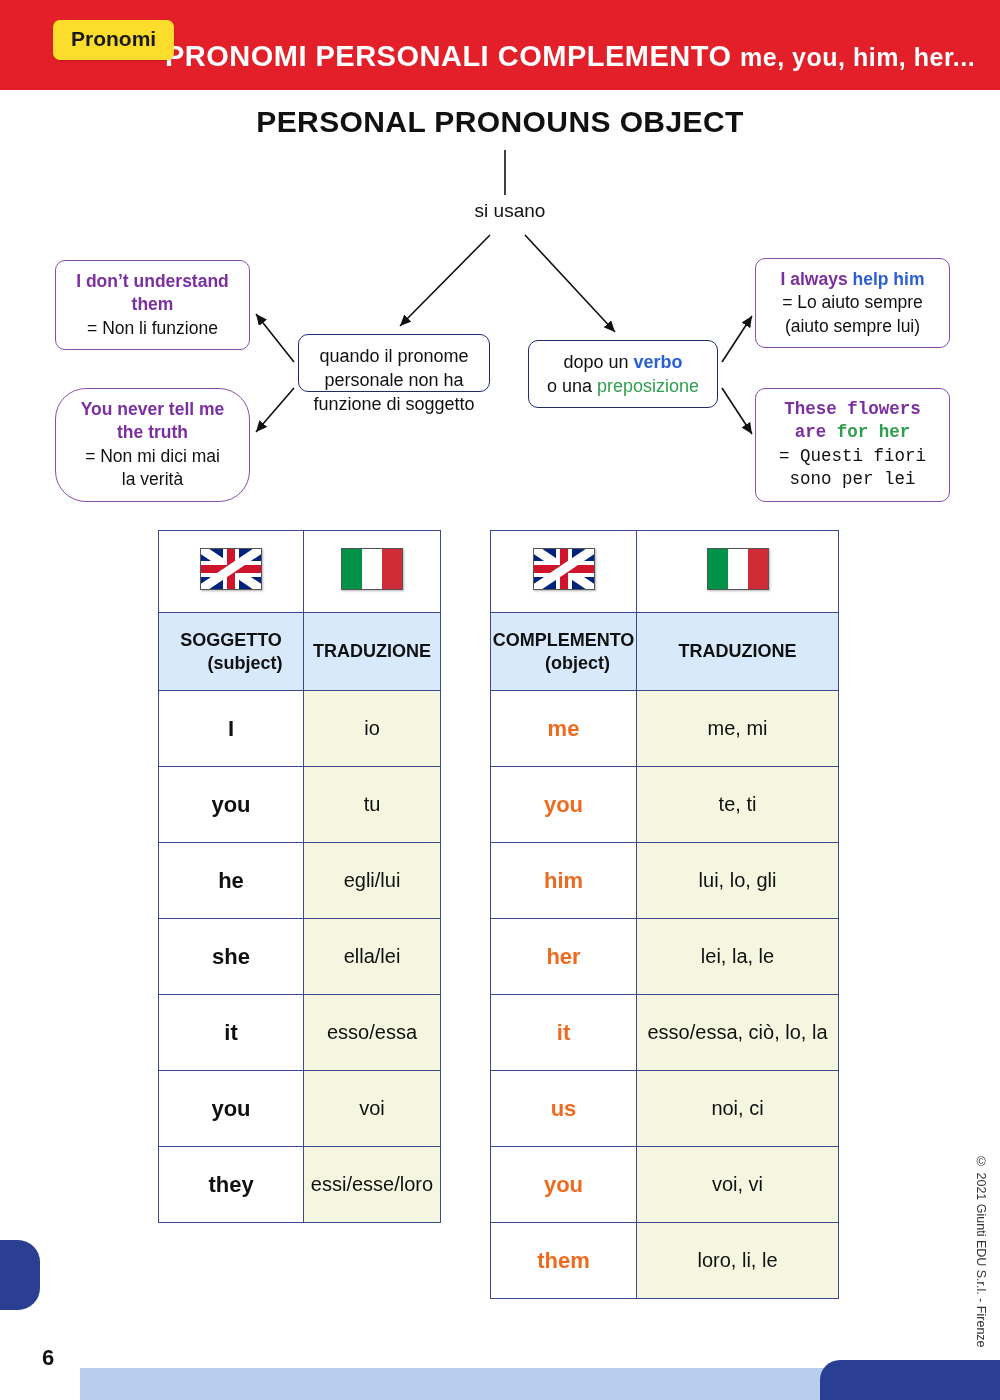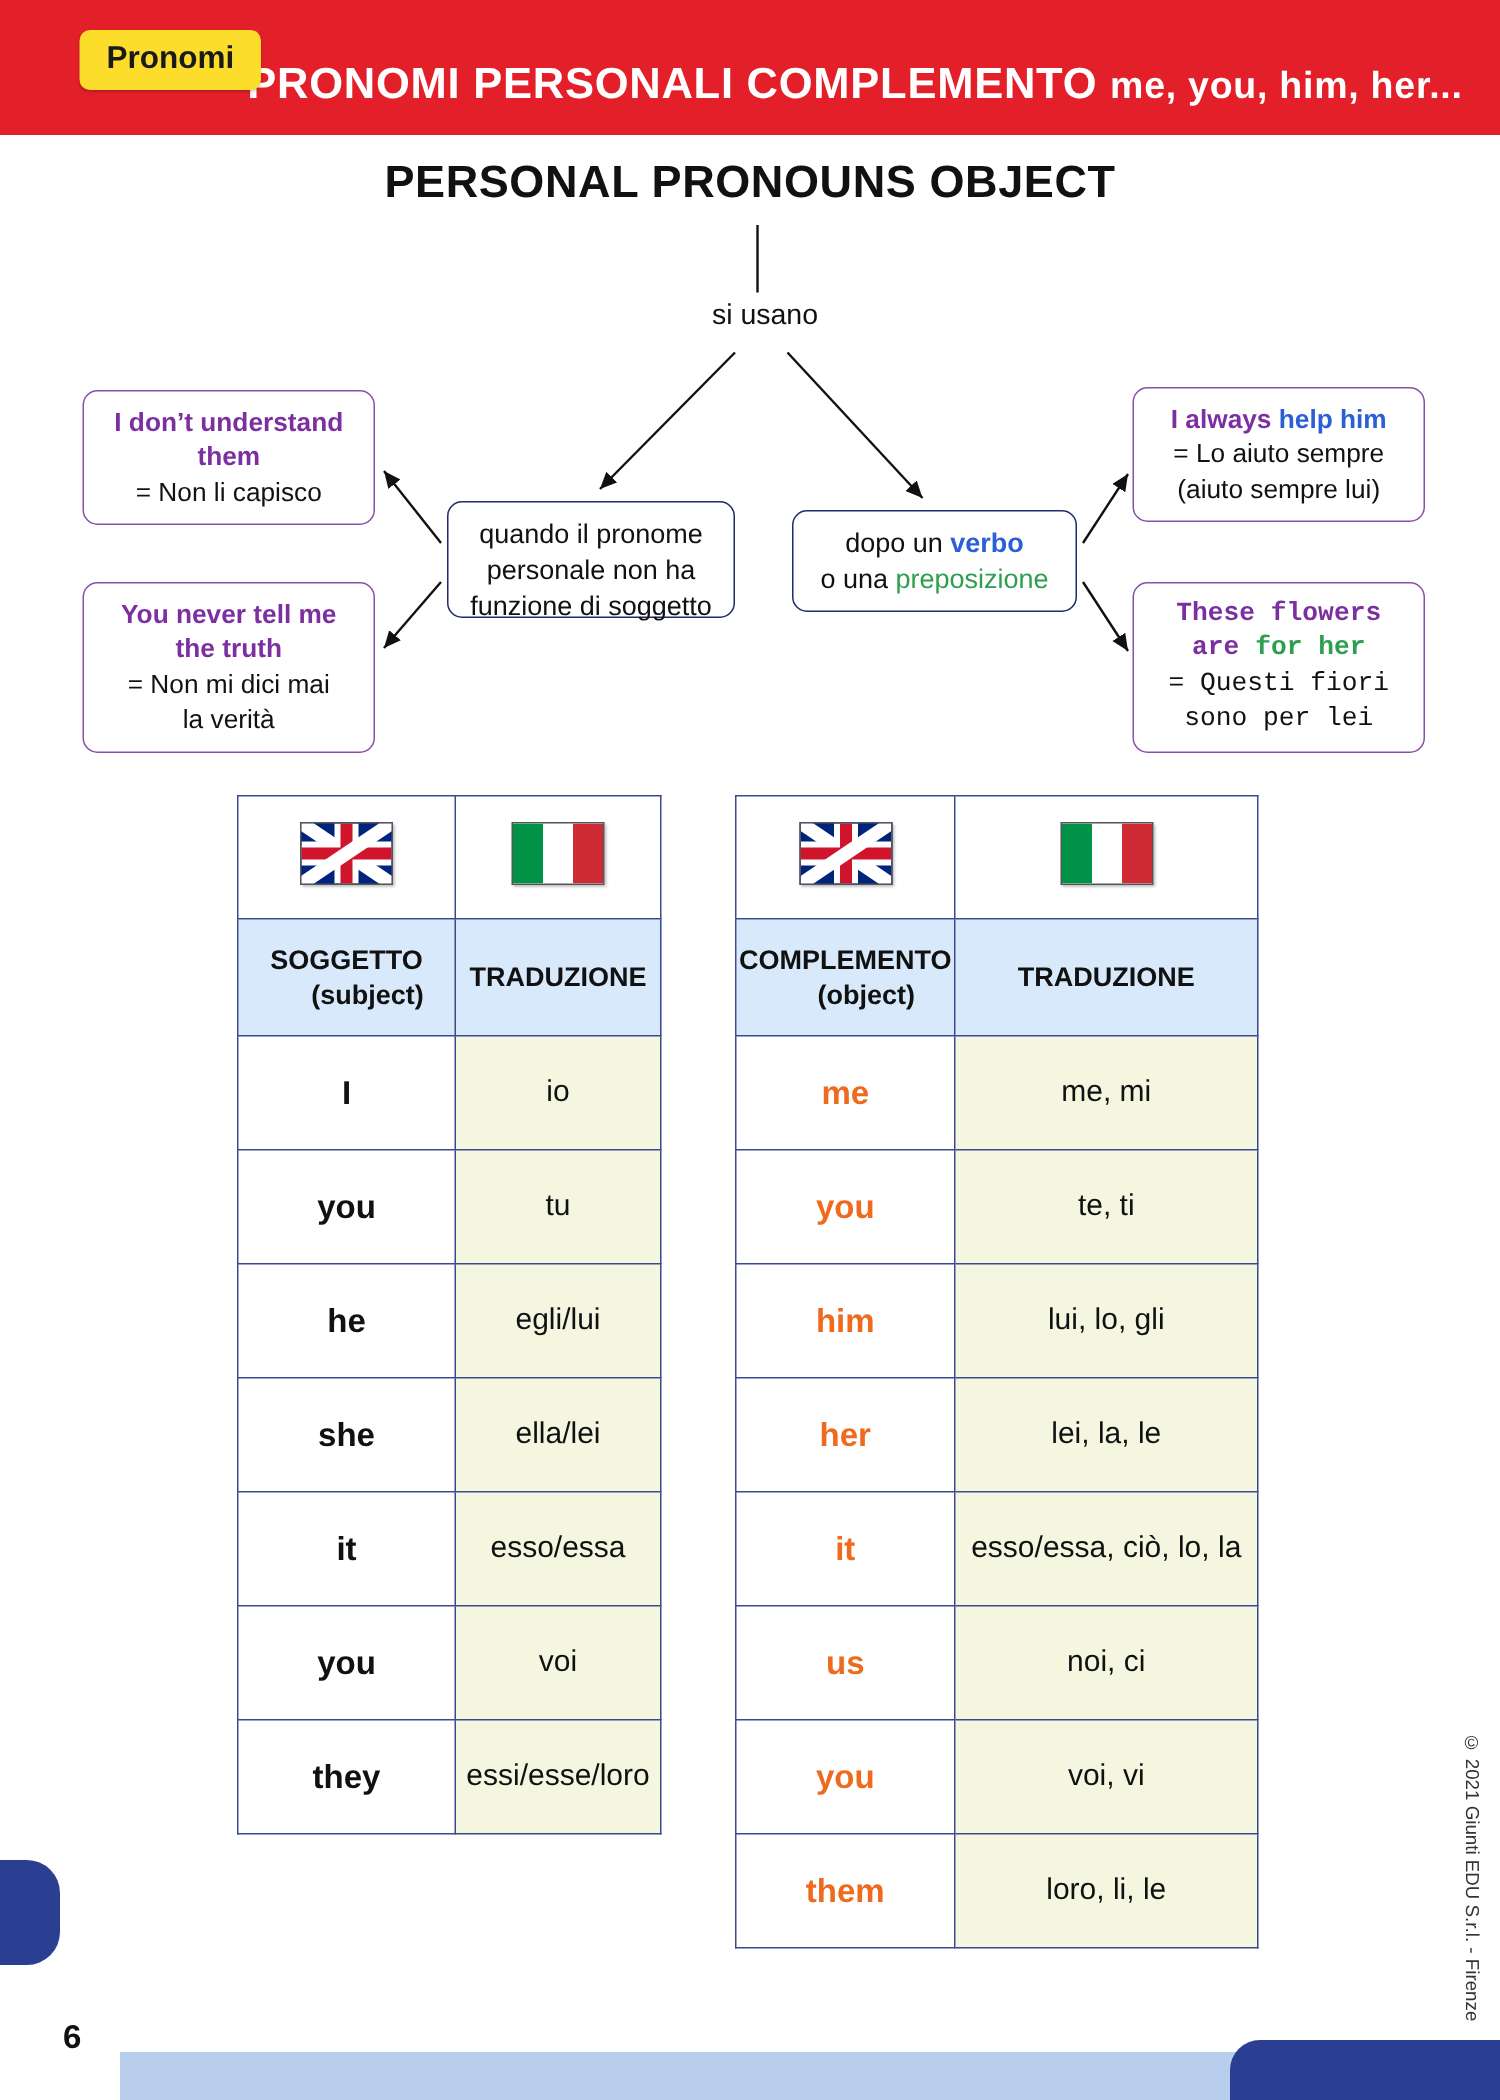--- a/index.html
+++ b/index.html
@@ -52,40 +52,40 @@
     text-align:center; font-size:19px; color:#111;
   }
 
   .box-center {
     position:absolute;
     border:1.6px solid #1f2b6b; border-radius:10px;
     background:#ffffff;
     text-align:center; color:#111; font-size:18px; line-height:1.32;
     padding:10px 8px;
   }
-  #box-soggetto { left:298px; top:194px; width:192px; height:78px; }
+  #box-soggetto { left:298px; top:194px; width:192px; height:58px; }
   #box-verbo    { left:528px; top:200px; width:190px; height:68px; }
   #box-verbo .vb { color:#2a5fd6; font-weight:bold; }
   #box-verbo .pp { color:#2e9e4f; font-weight:normal; }
 
   .ex-box {
     position:absolute;
     border:1.5px solid #8b4fa8; border-radius:10px;
     background:#ffffff;
     text-align:center; font-size:17.5px; line-height:1.34;
     padding:9px 8px;
     color:#111;
   }
   .ex-en { color:#7b2fa0; font-weight:bold; }
   .ex-hl-blue { color:#2a5fd6; font-weight:bold; }
   .ex-hl-green { color:#2e9e4f; font-weight:bold; }
   .ex-it { color:#111; font-weight:normal; }
 
   #ex1 { left:55px; top:120px; width:195px; }
-  #ex2 { left:55px; top:248px; width:195px; }
+  #ex2 { left:55px; top:248px; width:195px;border-radius:31px; }
   #ex3 { left:755px; top:118px; width:195px; }
   #ex4 { left:755px; top:248px; width:195px;font-family:Liberation Mono, monospace; }
 
   
   .tables { position:absolute; left:0; top:530px; width:1000px; }
   table {
     border-collapse:collapse;
     position:absolute;
     border-radius:23px;
   }
@@ -203,21 +203,21 @@
   </div>
 
   <div class="box-center" id="box-verbo">
     <span>dopo un </span><span class="vb">verbo</span><br>
     <span>o una </span><span class="pp">preposizione</span>
   </div>
 
   <div class="ex-box" id="ex1">
     <span class="ex-en">I don’t understand</span><br>
     <span class="ex-en">them</span><br>
-    <span class="ex-it">= Non li capisco</span>
+    <span class="ex-it">= Non li funzione</span>
   </div>
 
   <div class="ex-box" id="ex2">
     <span class="ex-en">You never tell </span><span class="ex-en">me</span><br>
     <span class="ex-en">the truth</span><br>
     <span class="ex-it">= Non mi dici mai</span><br>
     <span class="ex-it">la verità</span>
   </div>
 
   <div class="ex-box" id="ex3">

